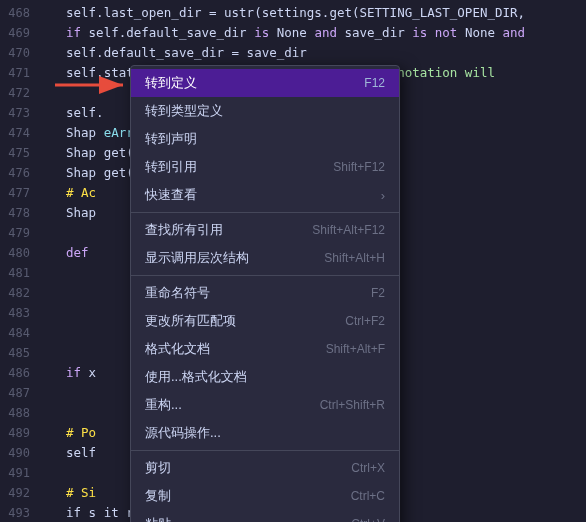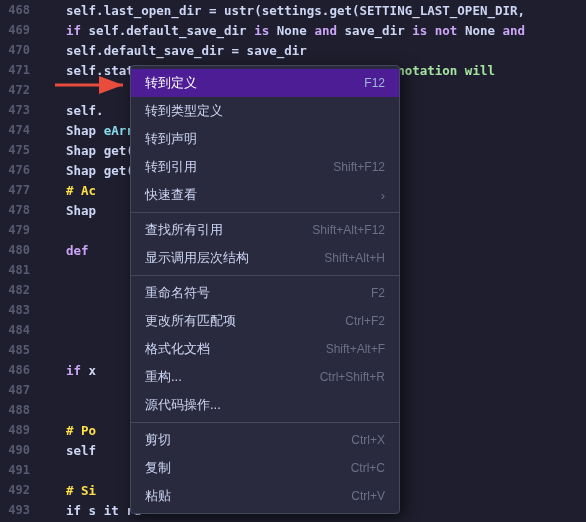--- a/index.html
+++ b/index.html
@@ -21,25 +21,24 @@
     .code-editor {
       width: 100%;
       height: 100%;
       background-color: #1e1e2e;
       color: #cdd6f4;
       position: relative;
     }
 
     .code-line {
       display: flex;
-      align-items: center;
+      align-items: flex-end;
       height: 20px;
       padding: 0 0 0 0;
       white-space: nowrap;
-      font-weight: bold;
     }
 
     .line-number {
       color: #585b70;
       width: 38px;
       min-width: 38px;
       text-align: right;
       padding-right: 8px;
       user-select: none;
       font-size: 12px;
@@ -315,20 +314,24 @@
       <div class="menu-item">
         <span>更改所有匹配项</span>
         <span class="shortcut">Ctrl+F2</span>
       </div>
 
       <div class="menu-item">
         <span>格式化文档</span>
         <span class="shortcut">Shift+Alt+F</span>
       </div>
 
+      <div class="menu-item">
+        <span>使用...格式化文档</span>
+        <span class="shortcut"></span>
+      </div>
 
       <div class="menu-item">
         <span>重构...</span>
         <span class="shortcut">Ctrl+Shift+R</span>
       </div>
 
       <div class="menu-item">
         <span>源代码操作...</span>
         <span class="shortcut"></span>
       </div>

